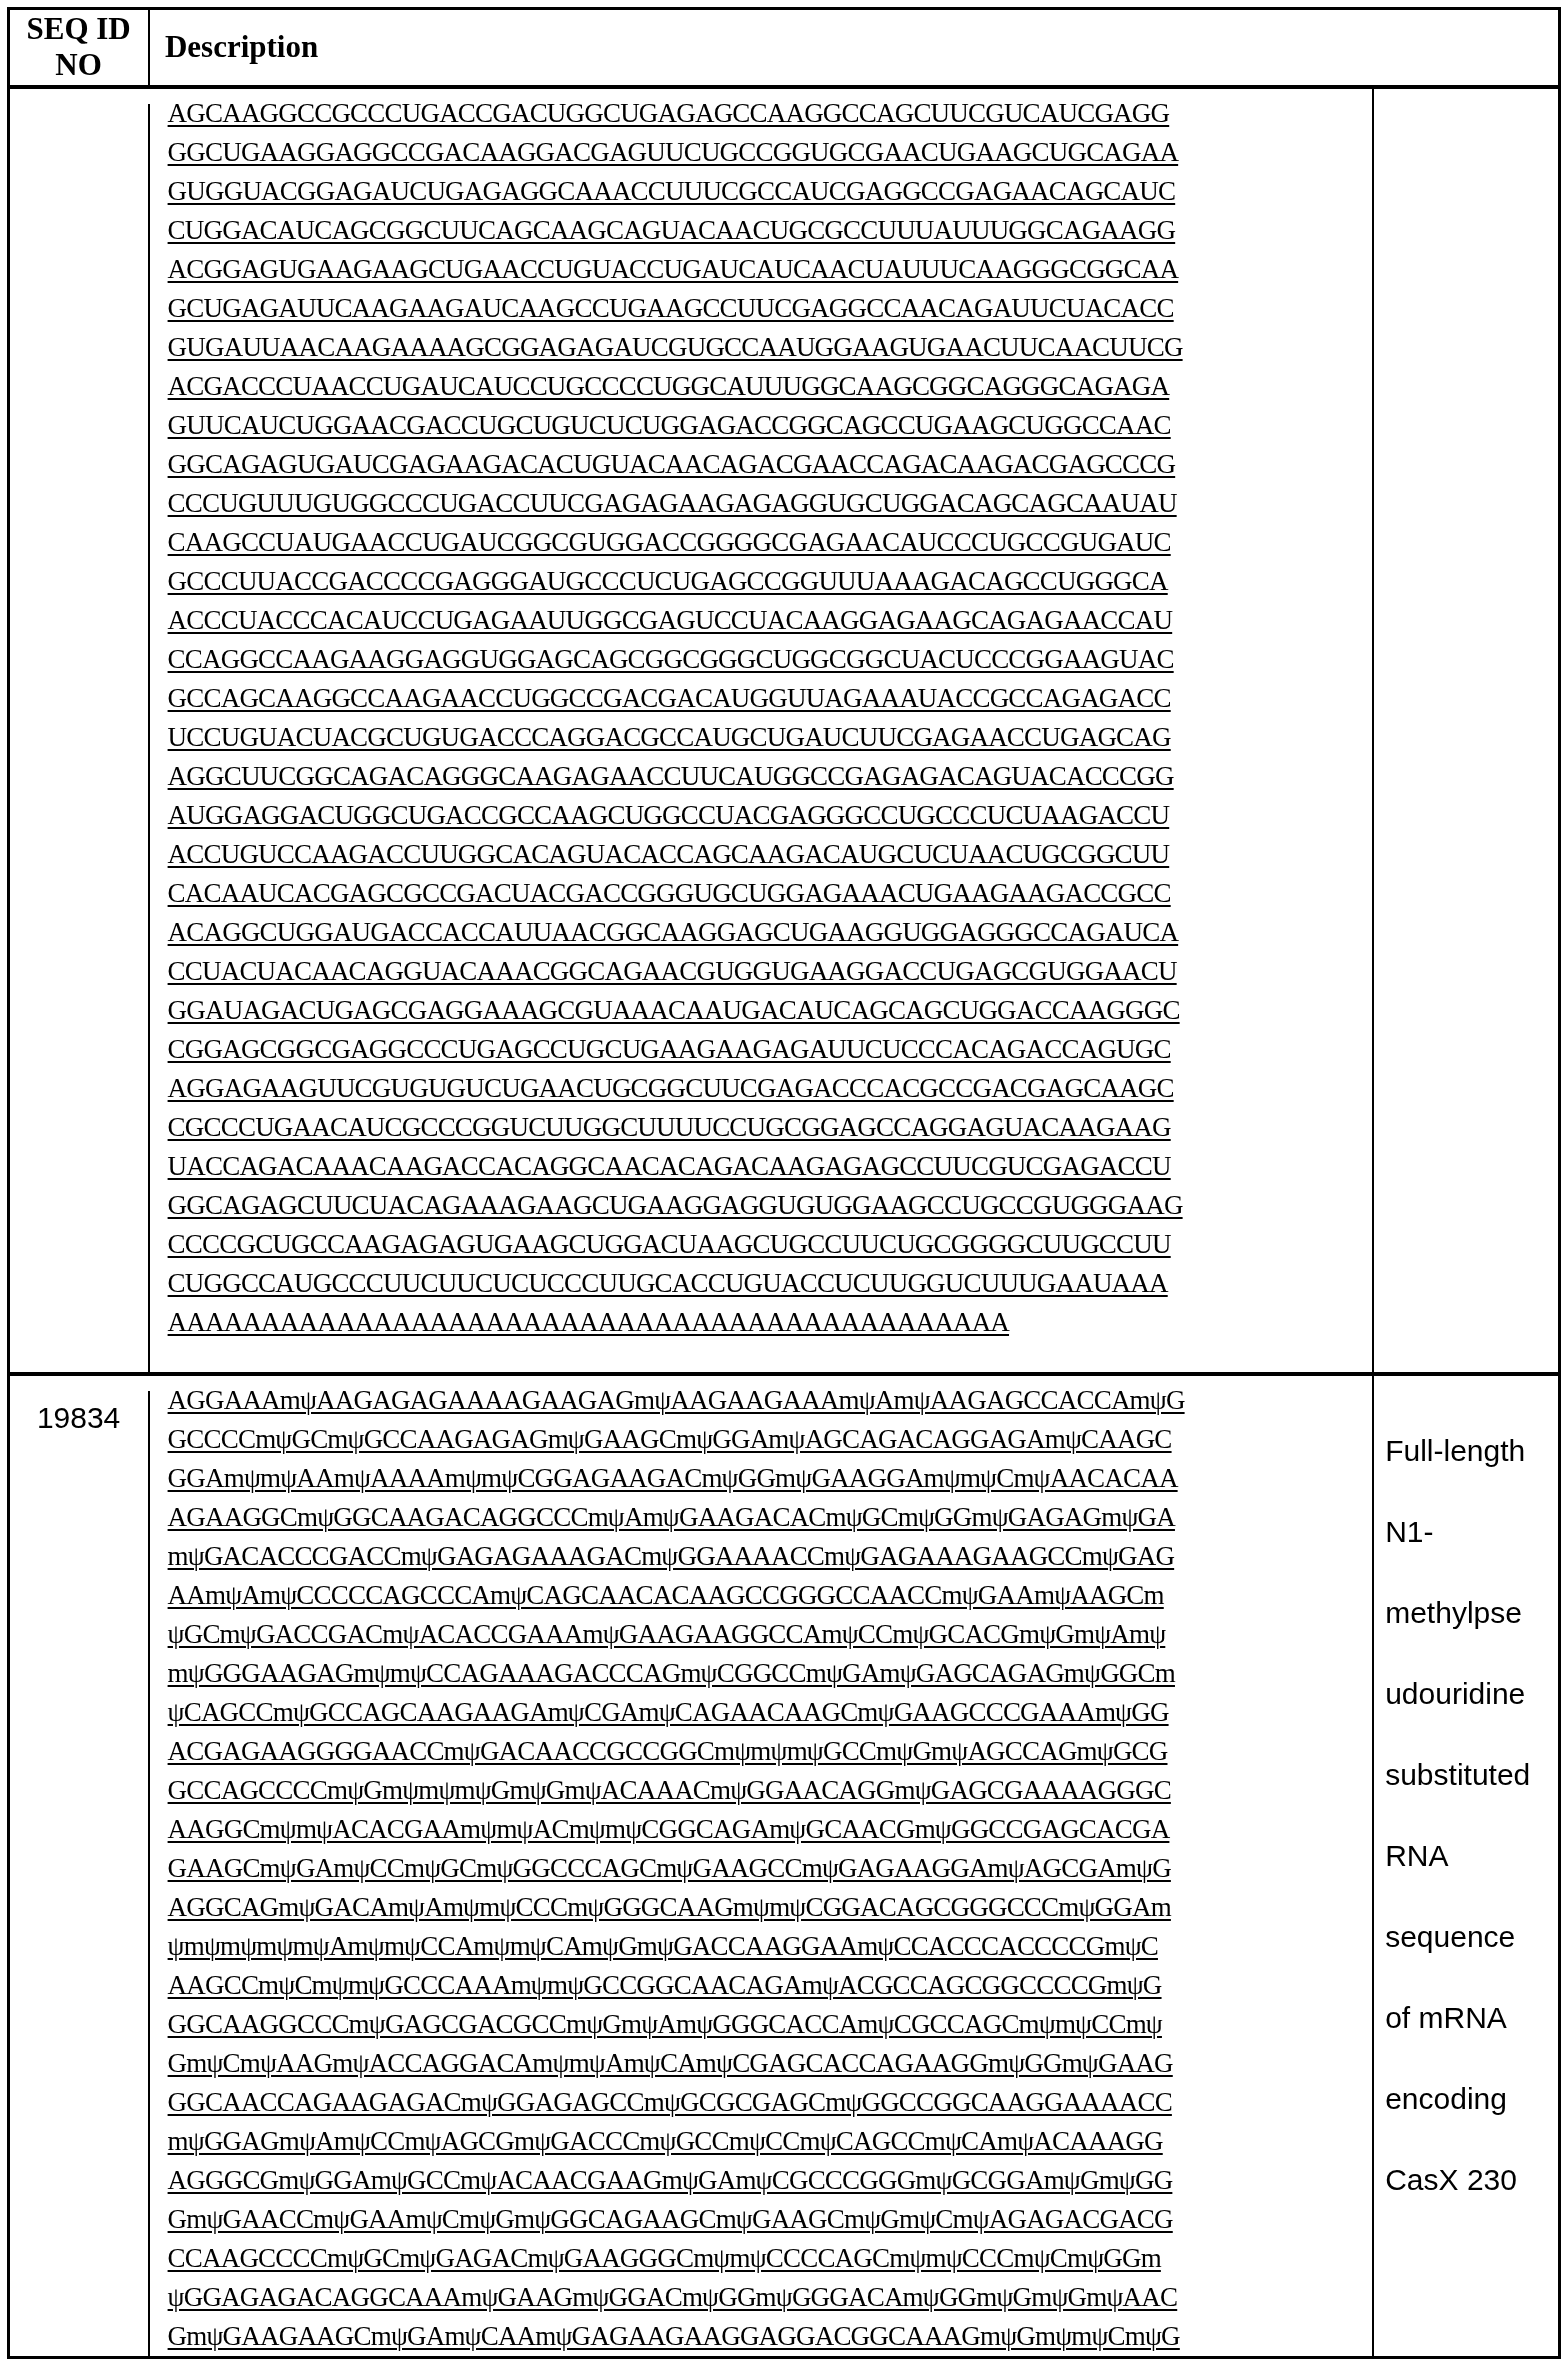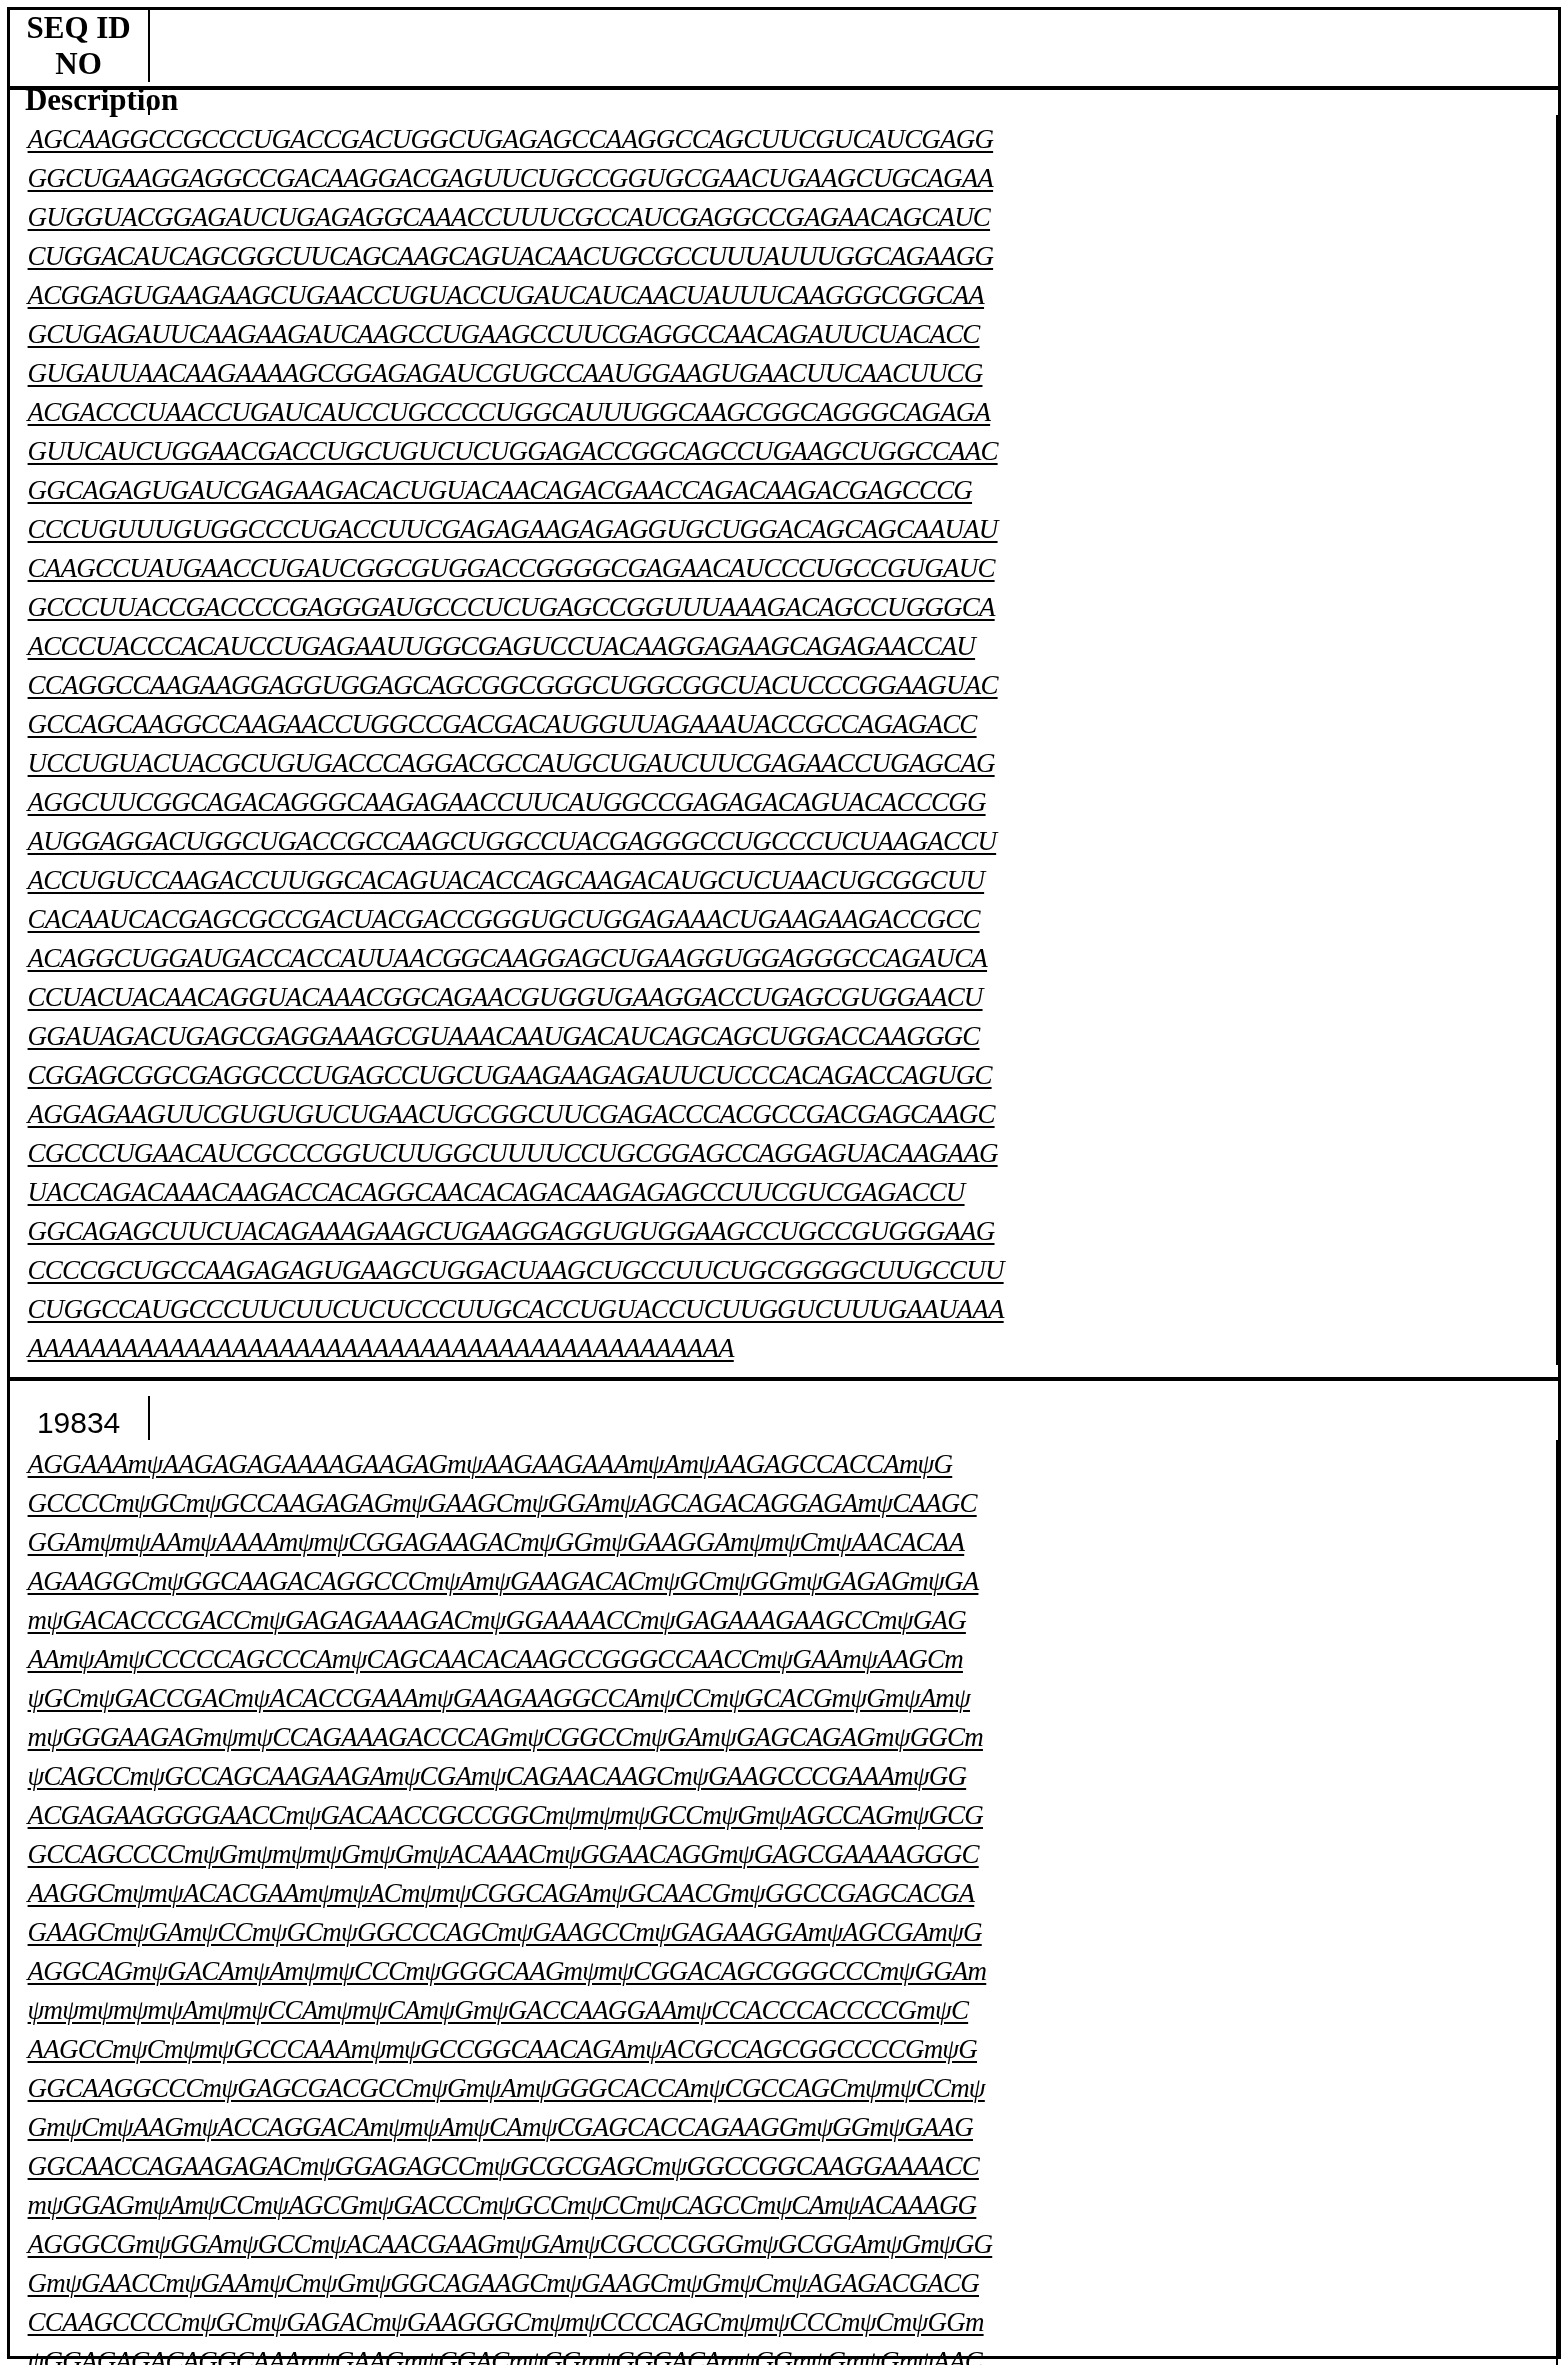--- a/index.html
+++ b/index.html
@@ -22,21 +22,21 @@
     width: 1554px;
     height: 2352px;
     box-sizing: border-box;
     border: 3.3px solid #000000;
     display: flex;
     flex-direction: column;
     background: #ffffff;
   }
   .trow {
     display: flex;
-    flex-direction: column;
+    flex-direction: row;
     box-sizing: border-box;
   }
   .trow.header-row {
     height: 80px;
     border-bottom: 4.1px solid #000000;
   }
   .trow.body-row-1 {
     height: 1291px;
     border-bottom: 4.1px solid #000000;
   }
@@ -80,21 +80,20 @@
     margin-top: 15px;
   }
   
   .seq-cell {
     padding: 5px 0 0 18px;
     font-family: "Liberation Serif", serif;
     font-size: 27px;
     line-height: 39px;
     letter-spacing: -0.8px;
     white-space: nowrap;
-    font-style: italic;
   }
   .seq-line {
     text-decoration: underline;
     text-decoration-thickness: 1.7px;
     text-underline-offset: 3.3px;
     height: 39px;
   }
   
   .desc-cell {
     padding: 11.6px 3.3px 0 11.6px;

